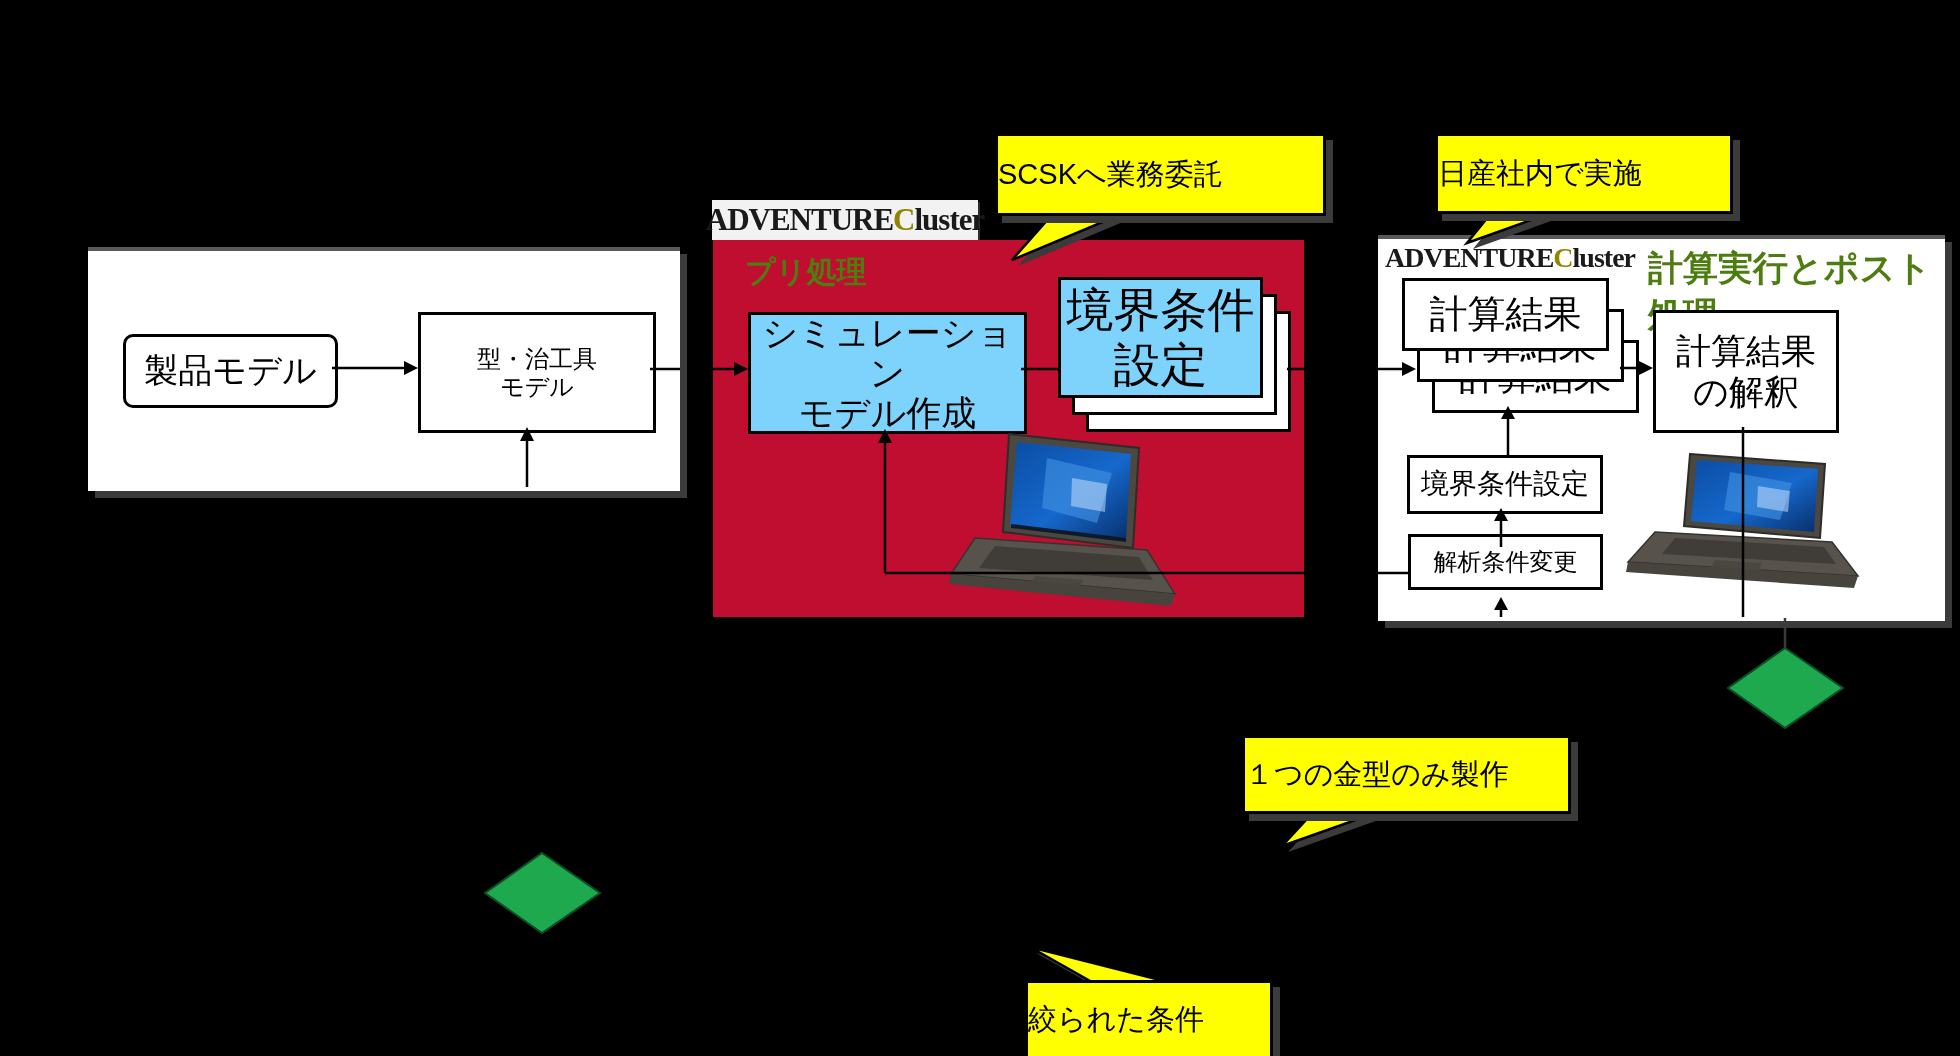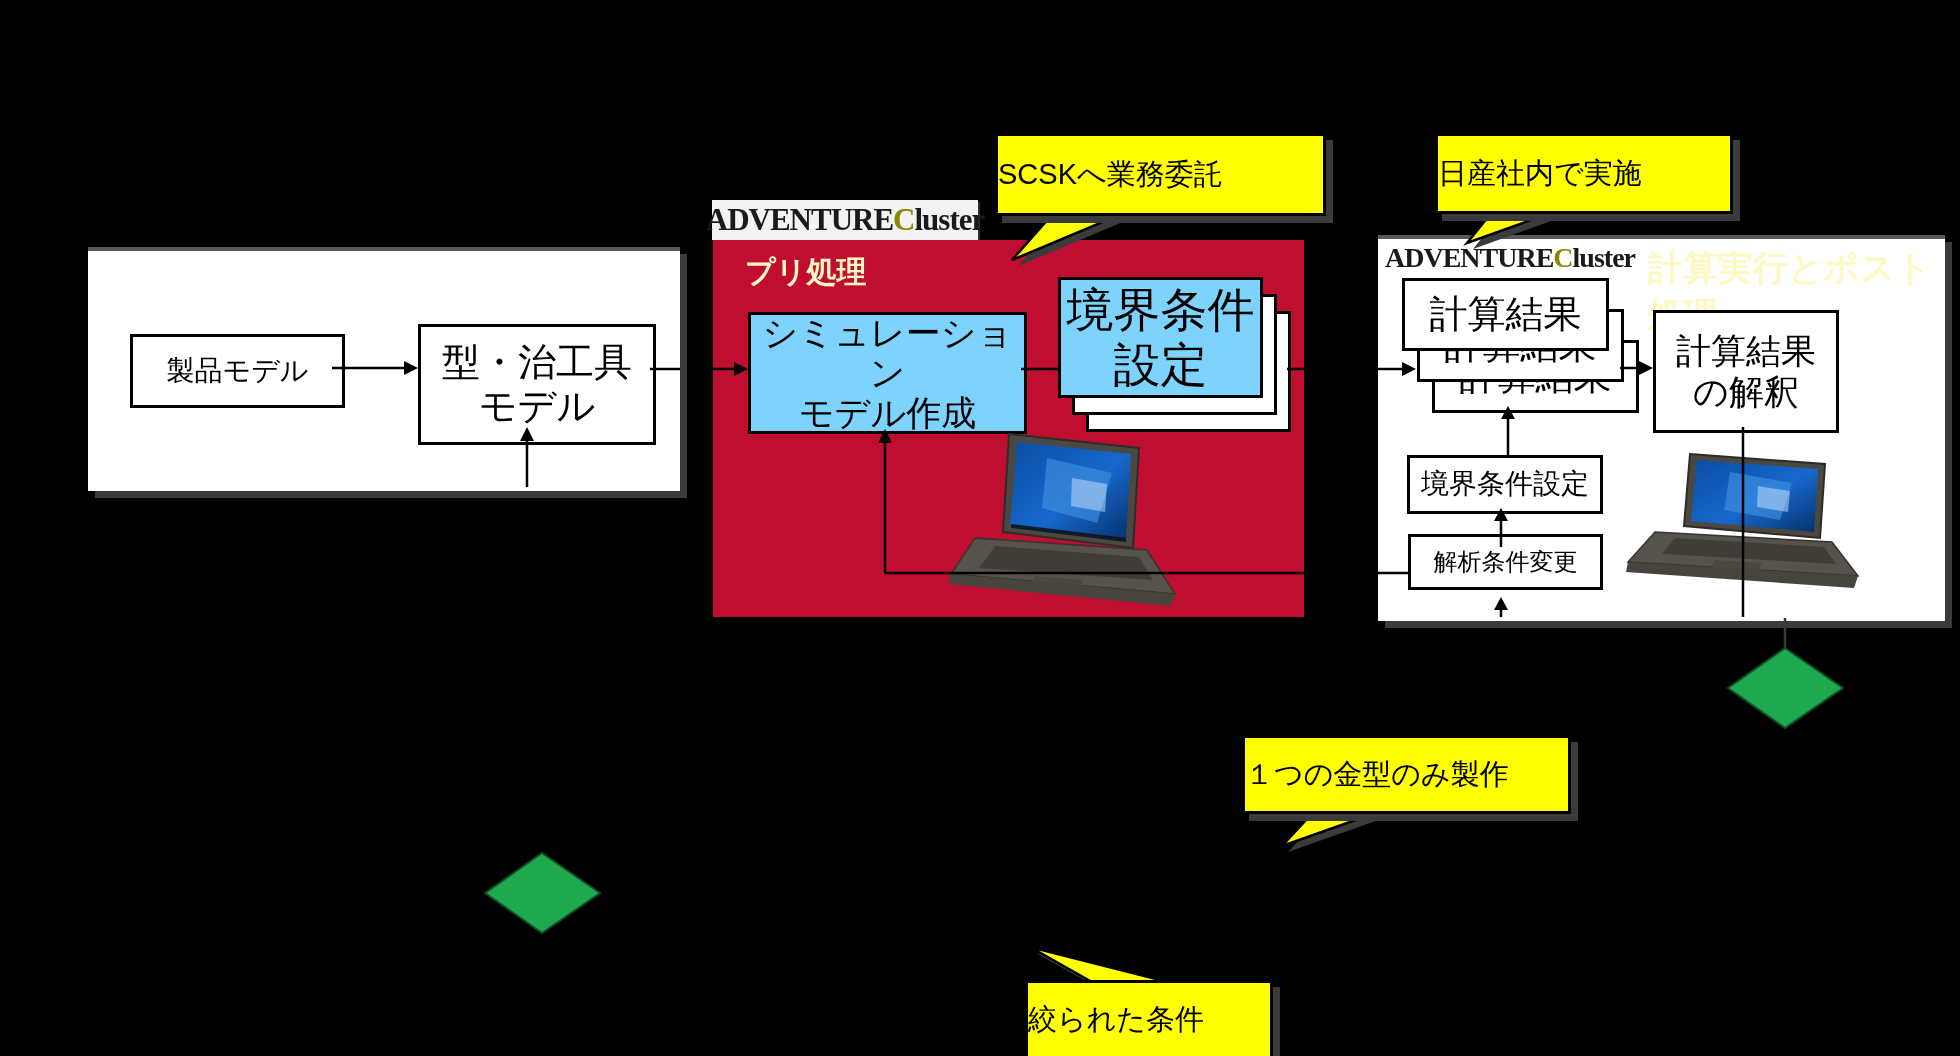--- a/index.html
+++ b/index.html
@@ -26,40 +26,40 @@
     position:absolute;background:#C00E31;
   }
   .logo{
     position:absolute;display:flex;align-items:center;justify-content:center;
     font-weight:700;letter-spacing:-1px;color:#1a1a1a;
     font-family:Liberation Serif, serif;
   }
   .logo .c{color:#8F8500;}
   .logo-strip{background:#f2f2f2;box-shadow:2px 2px 0 #2e2e2e;}
   .stage-label{
-    position:absolute;font-weight:700;color:#fef9c3;
+    position:absolute;font-weight:700;color:#4d7c0f;
   }
   .callout{
     position:absolute;background:#FFFF00;border:3px solid #000;
     display:flex;align-items:center;justify-content:flex-start;text-align:center;
     font-size:29px;box-shadow:7px 7px 0 #3b3b3b;
   }
   svg.overlay{position:absolute;left:0;top:0;pointer-events:none;}
   .laptop{position:absolute;}
 </style>
 </head>
 <body>
 
 <div class="panel" style="left:88px;top:247px;width:592px;height:240px;"></div>
 
-<div class="node" style="left:130px;top:334px;width:209px;height:68px;font-size:28px;">
+<div class="node" style="left:123px;top:334px;width:209px;height:68px;font-size:34px;border-radius:10px;">
   <span>製品モデル</span>
 </div>
 
-<div class="node" style="left:418px;top:324px;width:232px;height:115px;font-size:38px;text-align:right;">
+<div class="node" style="left:418px;top:312px;width:232px;height:115px;font-size:24px;text-align:right;">
   <span>型・治工具</span>
   <span>モデル</span>
 </div>
 
 <div class="logo logo-strip" style="left:712px;top:200px;width:266px;height:40px;font-size:31px;">
   <span>ADVENTURE</span>
     <span class="c">C</span>
     <span>luster</span>
 </div>
 

